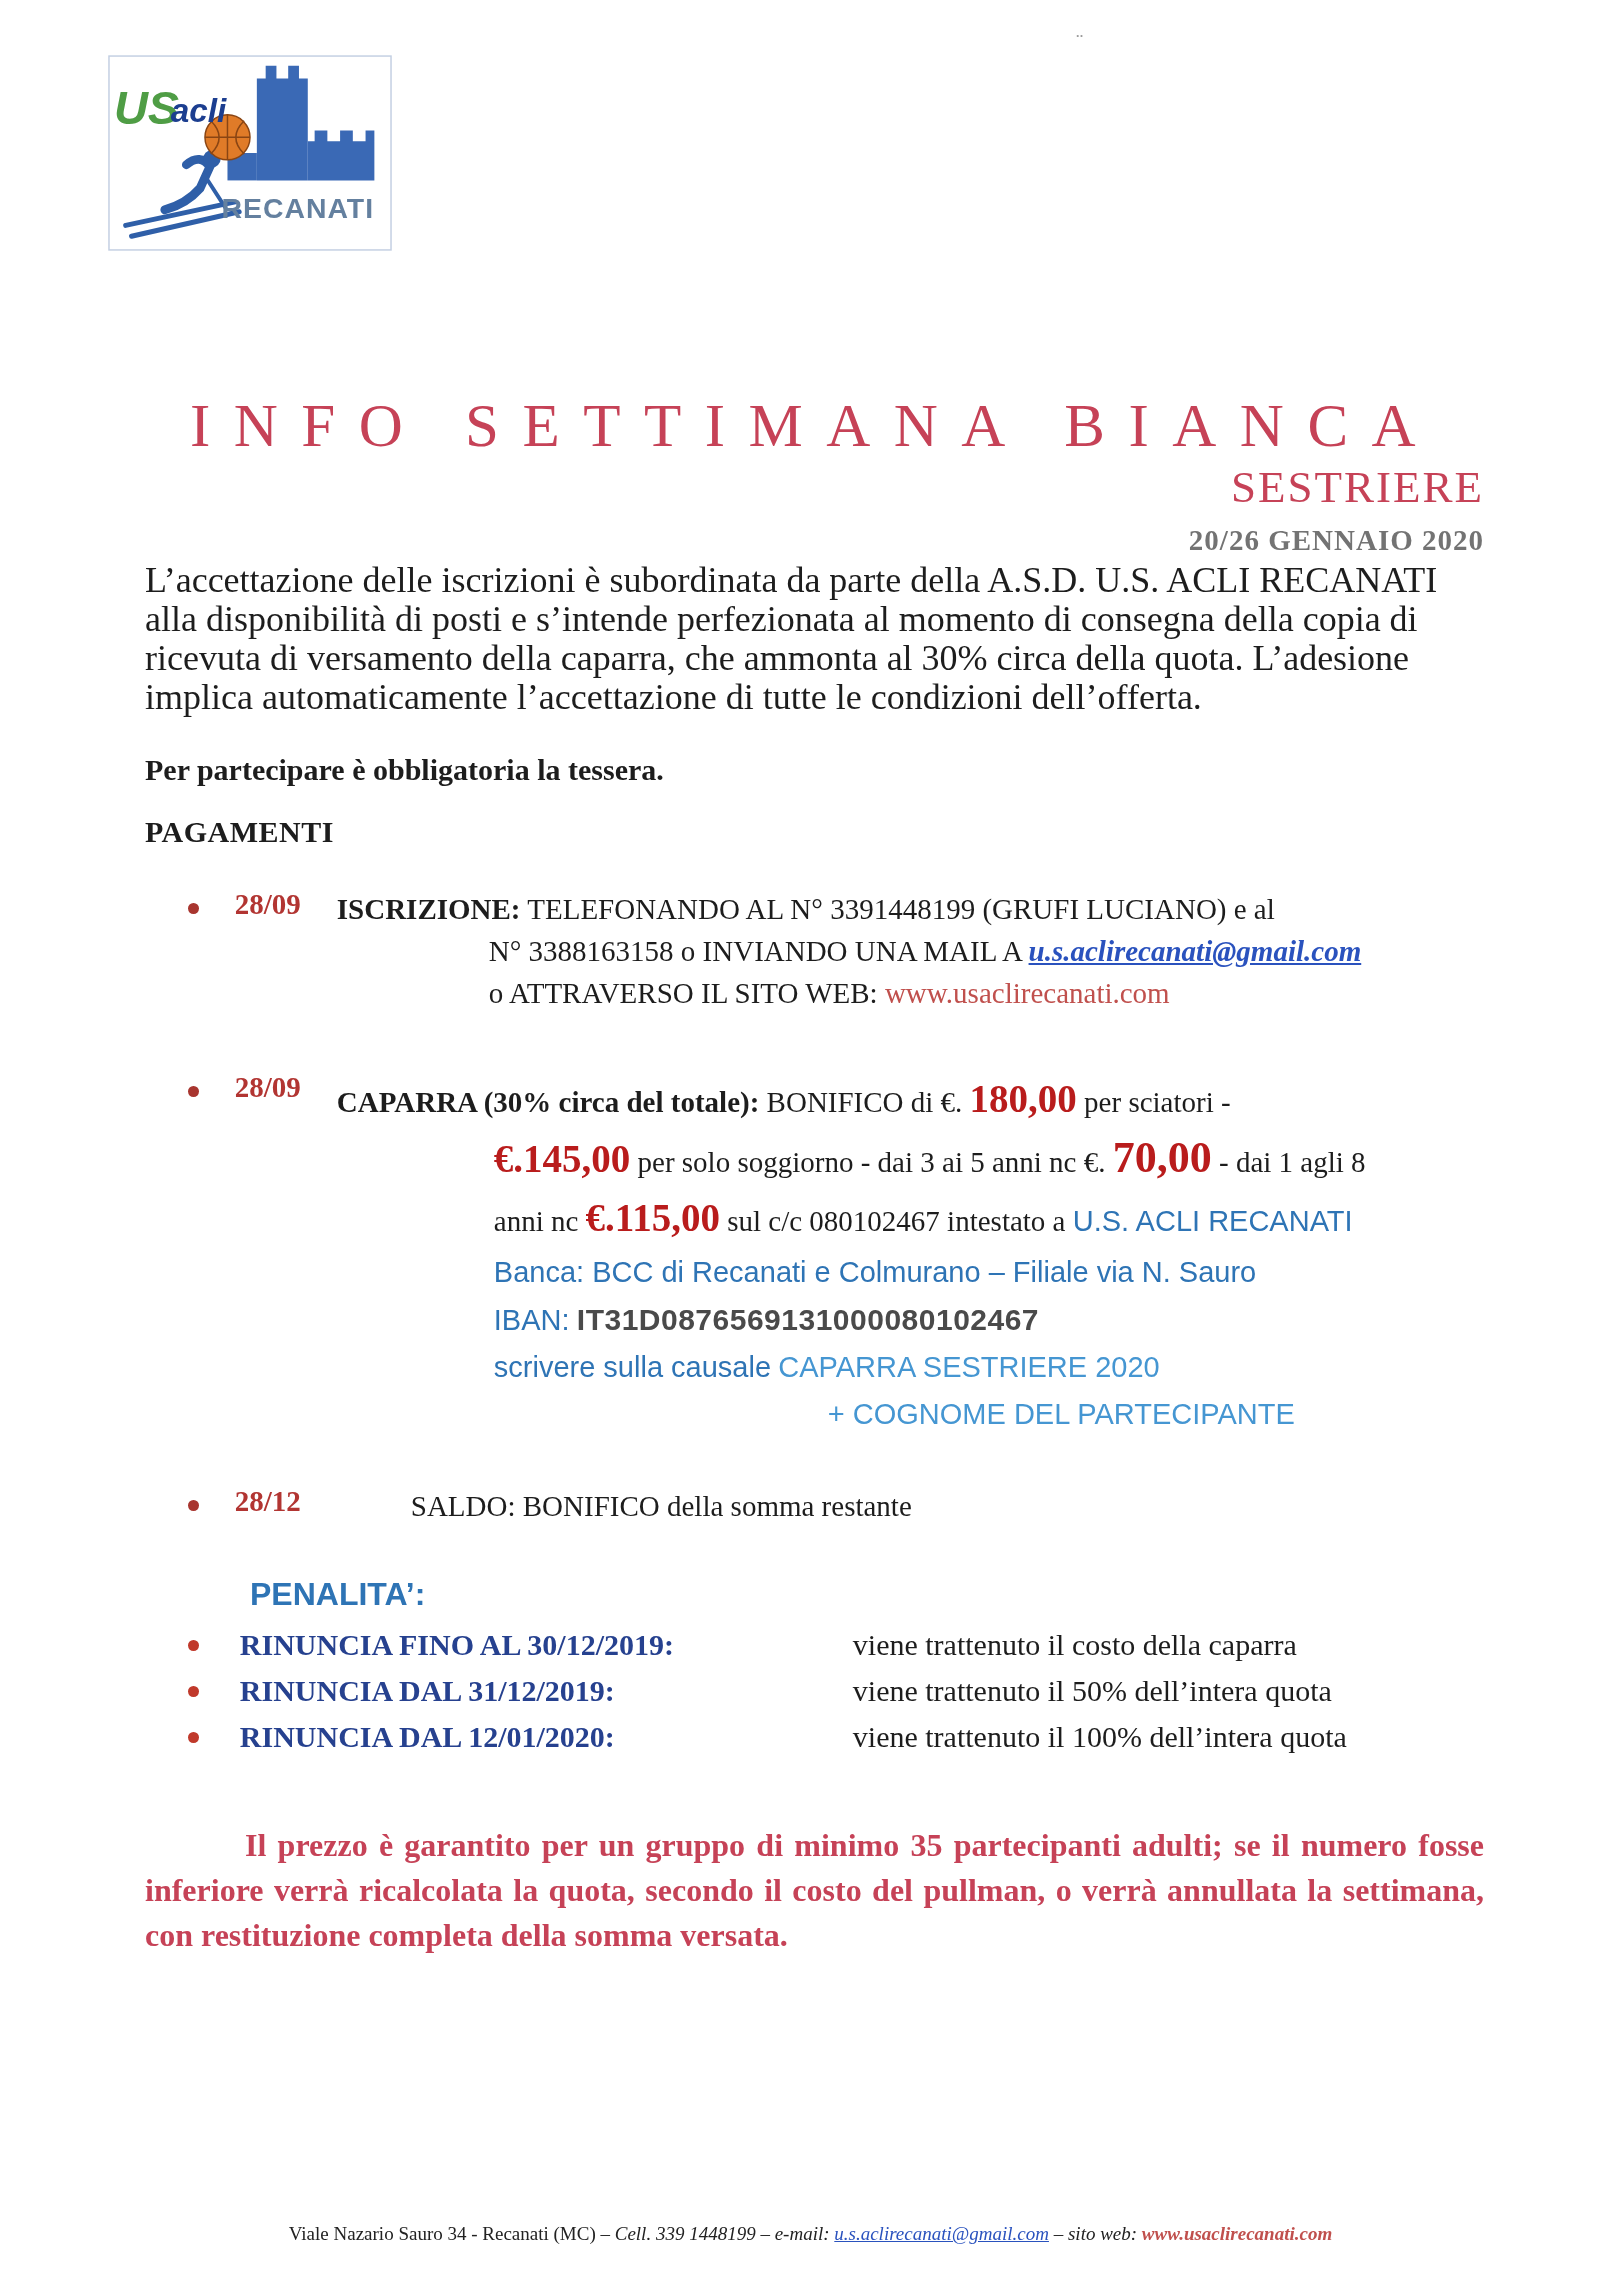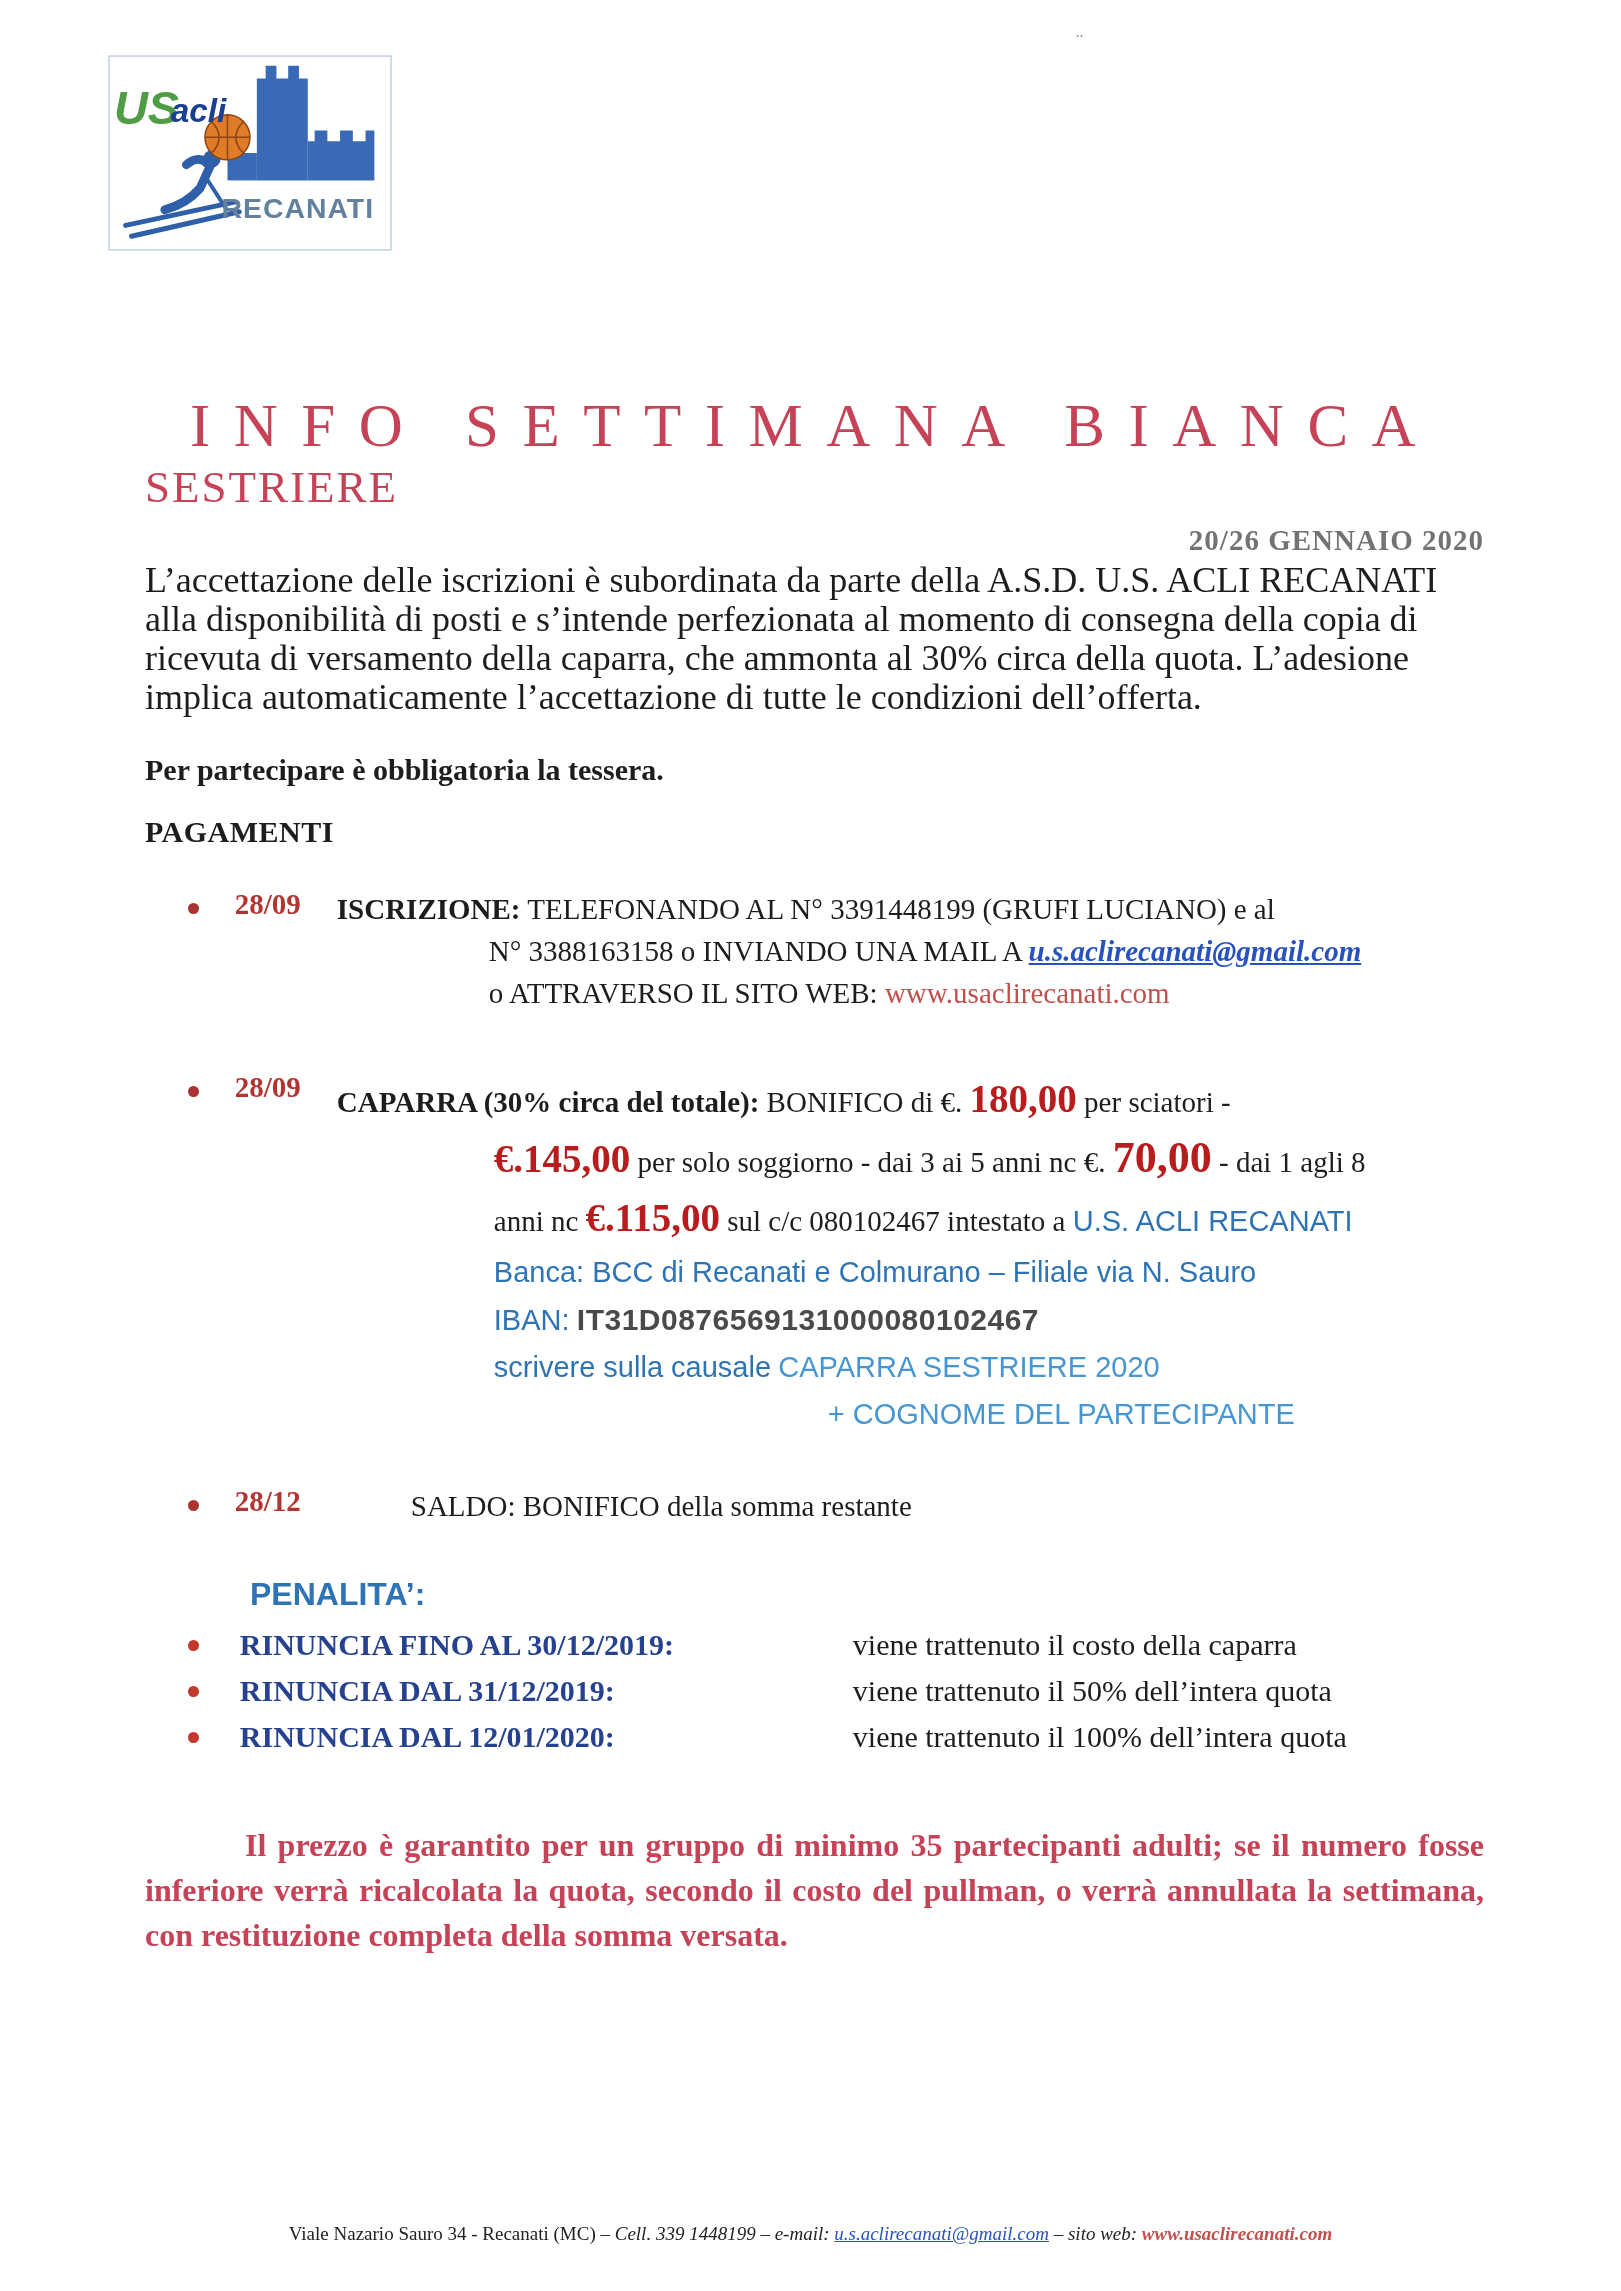--- a/index.html
+++ b/index.html
@@ -11,21 +11,21 @@
   
   .logo{position:absolute;top:55px;left:108px;width:284px;height:196px;}
   
   .artifact{position:absolute;top:29px;left:1076px;color:#9a9a9a;font-size:21.6px;}
   
   .main{position:absolute;top:0;left:0;right:0;bottom:0;padding:0 137px 0 145px;}
   .title{
     margin-top:392px;text-align:center;font-size:61px;font-weight:400;
     letter-spacing:23.5px;color:#c64257;white-space:nowrap;line-height:1.1;
   }
-  .subtitle{margin-top:3.9px;text-align:left;font-size:45px;color:#c64257;letter-spacing:2px;line-height:1.1;}
+  .subtitle{margin-top:3.9px;text-align:right;font-size:45px;color:#c64257;letter-spacing:2px;line-height:1.1;}
   .daterange{margin-top:11.8px;text-align:right;font-size:29px;font-weight:bold;color:#737373;letter-spacing:1px;}
   .sec-heading{margin-top:41px;font-size:30px;font-weight:bold;letter-spacing:0.5px;}
   .body-par{margin-top:3.9px;font-size:36px;line-height:39px;max-width:1304px;}
   .tessera{margin-top:33px;font-size:30px;font-weight:bold;}
   .pagamenti-h{margin-top:27.4px;}
   
   .pay-row{display:flex;align-items:flex-start;font-size:29px;}
   .row-isc{margin-top:39px;}
   .row-cap{margin-top:57px;}
   .row-saldo{margin-top:47px;}

